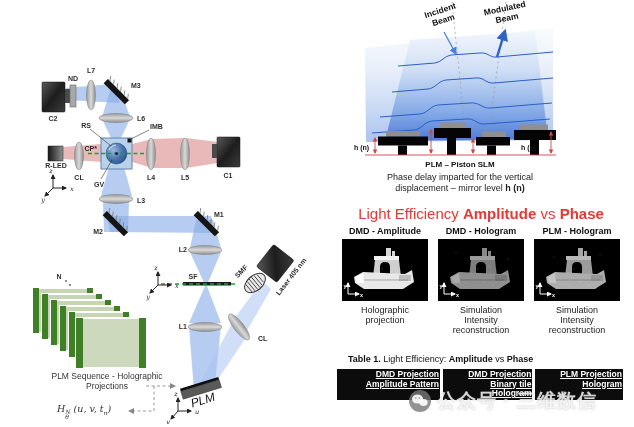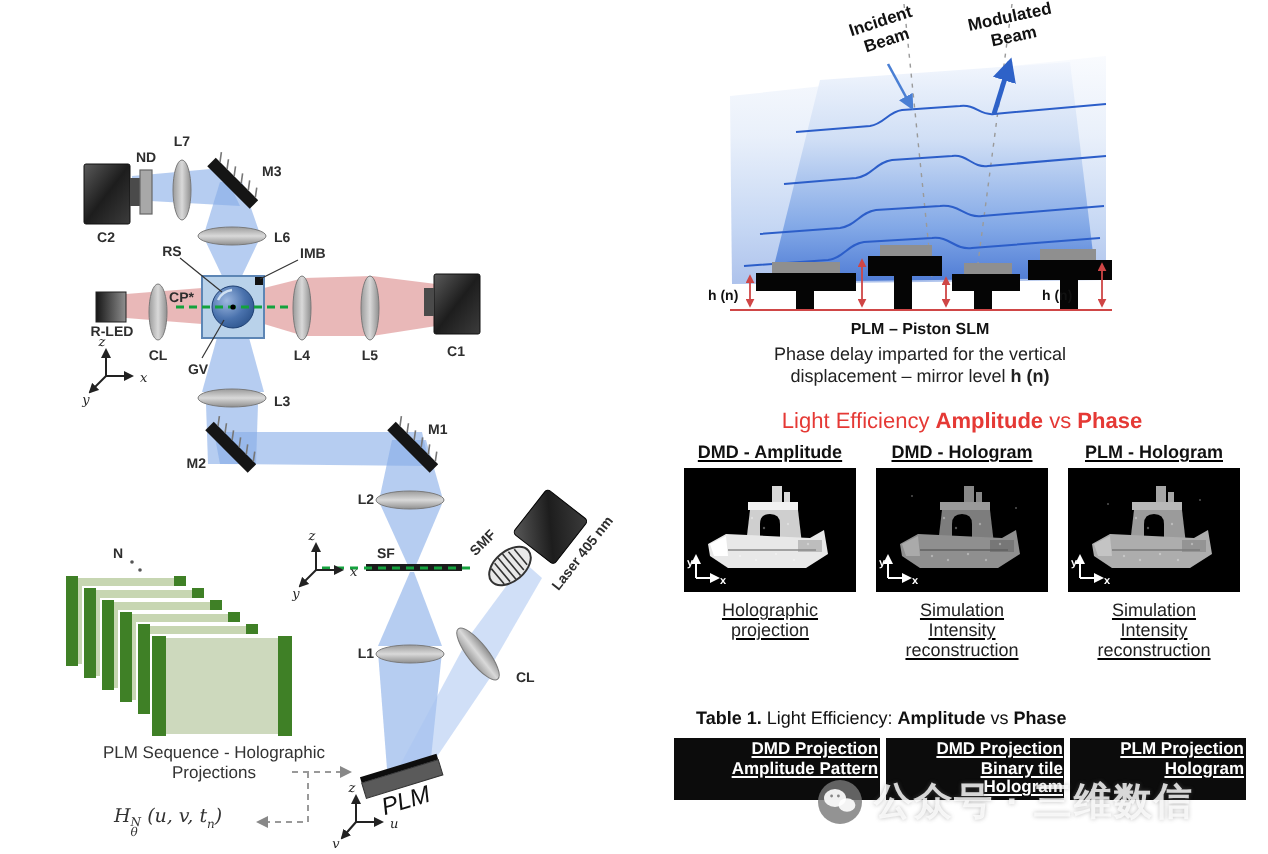--- a/index.html
+++ b/index.html
@@ -16,24 +16,24 @@
   .mir{fill:#151515;}
   .hatch{stroke:#777;stroke-width:0.8;}
   
   .formula{position:absolute;left:57px;top:403px;font-family:"DejaVu Serif",serif;
            font-style:italic;font-size:9.5px;color:#333;}
   .scripts{display:inline-flex;flex-direction:column;font-size:6px;line-height:5px;
            vertical-align:-2px;}
   .subn{font-size:6px;vertical-align:sub;}
   
   .eff{position:absolute;left:331px;top:205px;width:300px;text-align:center;}
-  .eff-title{font-size:11px;color:#e53935;}
+  .eff-title{font-size:15px;color:#e53935;}
   .eff-title b{font-weight:bold;}
   .eff-row{display:flex;justify-content:center;gap:8px;margin-top:4px;}
-  .eff-col{width:88px;text-decoration:underline;}
+  .eff-col{width:88px;}
   .eff-h{font-size:9px;font-weight:bold;color:#111;margin-bottom:3px;white-space:nowrap;}
   .imgbox{width:86px;height:62px;background:#000;margin:0 auto;}
   .eff-cap{font-size:9px;color:#222;line-height:10px;margin-top:4px;white-space:pre-line;}
   
   .b1 .hull{fill:#e8e8e8;} .b1 .cabin{fill:#cfcfcf;} .b1 .roof{fill:#f2f2f2;}
   .b1 .chim{fill:#d8d8d8;} .b1 .stern{fill:#bdbdbd;} .b1 .hi{fill:#ffffff;}
   .b1 .deck{stroke:#8a8a8a;}
   .b2 .hull{fill:#8f8f8f;} .b2 .cabin{fill:#7d7d7d;} .b2 .roof{fill:#9a9a9a;}
   .b2 .chim{fill:#888888;} .b2 .stern{fill:#777777;} .b2 .hi{fill:#aaaaaa;}
   .b2 .deck{stroke:#5f5f5f;}

